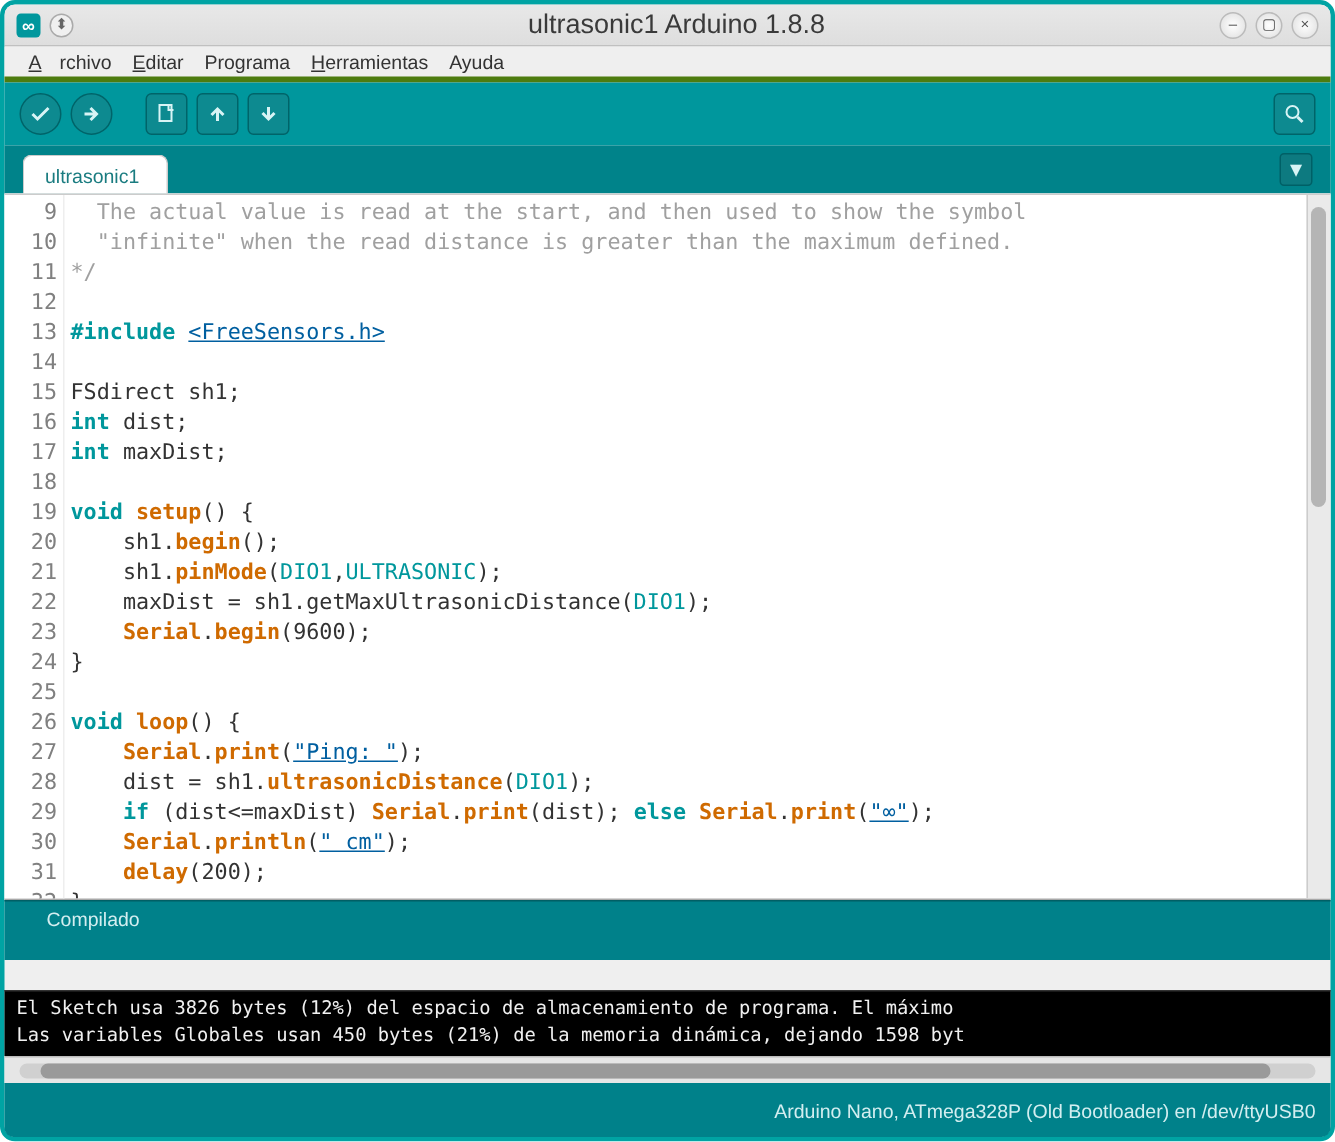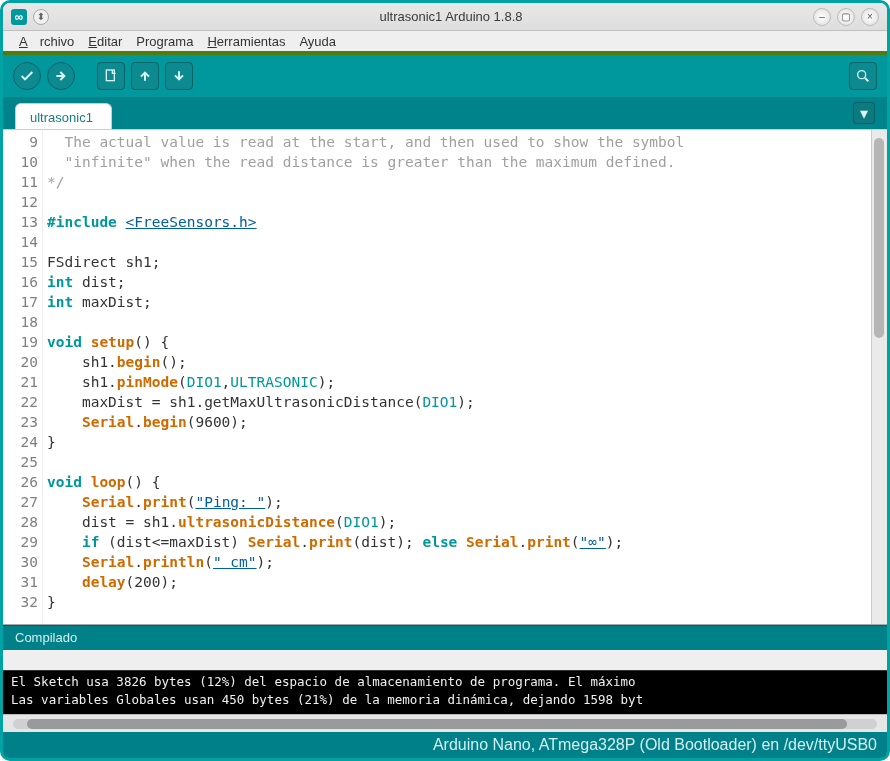--- a/index.html
+++ b/index.html
@@ -21,21 +21,21 @@
     position: relative;
   }
   .titlebar .left-icons { display: flex; gap: 6px; padding-left: 8px; }
   .app-icon {
     width: 16px; height: 16px;
     background: #00979d; border-radius: 3px; position: relative;
     display: flex; align-items: center; justify-content: center;
   }
   .app-icon::after { content: "∞"; color: white; font-size: 12px; font-weight: bold; }
   .zoom { width: 16px; height: 16px; border-radius: 8px; background: #f0f0f0; border: 1px solid #aaa; font-size: 10px; text-align: center; line-height: 14px; color: #666; }
-  .titlebar .title { position: absolute; left: 0; right: 0; text-align: center; font-size: 13px; color: #3a3a3a; margin-left: 12px; }
+  .titlebar .title { position: absolute; left: 0; right: 0; text-align: center; font-size: 18px; color: #3a3a3a; margin-left: 12px; }
   .titlebar .right-icons { margin-left: auto; display: flex; gap: 6px; padding-right: 8px; }
   .win-btn { width: 18px; height: 18px; border: 1px solid #bbb; border-radius: 9px; background: radial-gradient(#fff, #ddd); font-size: 10px; text-align: center; line-height: 16px; color: #555; }
   .menubar {
     height: 24px; background: #efefef;
     display: flex; align-items: center; gap: 2px;
     padding: 0 10px; font-size: 13px; color: #333;
     border-bottom: 4px solid #4d7c0f;
   }
   .menubar span { padding: 2px 6px; }
   .menubar span u { text-decoration: underline; }
@@ -106,42 +106,42 @@
   .str { color: #005fa0; text-decoration: underline; }
   .cmt { color: #a0a0a0; }
   .const { color: #00979c; }
   .escroll {
     width: 16px;
     background: #eaeaea; border-left: 1px solid #ccc;
     position: relative;
   }
   .escroll .thumb { position: absolute; left: 2px; width: 10px; top: 8px; height: 200px; background: #b5b5b5; border-radius: 5px; }
   .status-compile {
-    height: 25px; background: #00818a;
-    color: #d3eef0; font-size: 13px; padding: 4px 12px;
+    height: 40px; background: #00818a;
+    color: #d3eef0; font-size: 13px; padding: 4px 28px;
     border-top: 1px solid #005f65;
   }
   .console {
     height: 44px; background: #000;
     color: #f0f0f0; font-family: "DejaVu Sans Mono", monospace;
     font-size: 12.5px; line-height: 18px;
     padding: 2px 8px; white-space: pre; overflow: hidden;
     border-top: 1px solid #333;
     margin-top: 20px;
   }
   .hscroll {
     height: 18px; background: #e6e6e6;
     border-top: 1px solid #bbb;
     position: relative;
   }
   .hscroll .htrack { position: absolute; left: 10px; right: 10px; top: 4px; height: 10px; background: #d0d0d0; border-radius: 5px; }
   .hscroll .hthumb { position: absolute; left: 24px; width: 820px; top: 4px; height: 10px; background: #9a9a9a; border-radius: 5px; }
   .footer {
-    height: 26px; background: #00818a;
-    color: #d3eef0; font-size: 16px;
+    height: 36px; background: #00818a;
+    color: #d3eef0; font-size: 13px;
     display: flex; align-items: center; justify-content: flex-end;
     padding: 0 10px;
     border-bottom-left-radius: 6px; border-bottom-right-radius: 6px;
   }
 </style>
 </head>
 <body>
 
 <div class="window">
 

